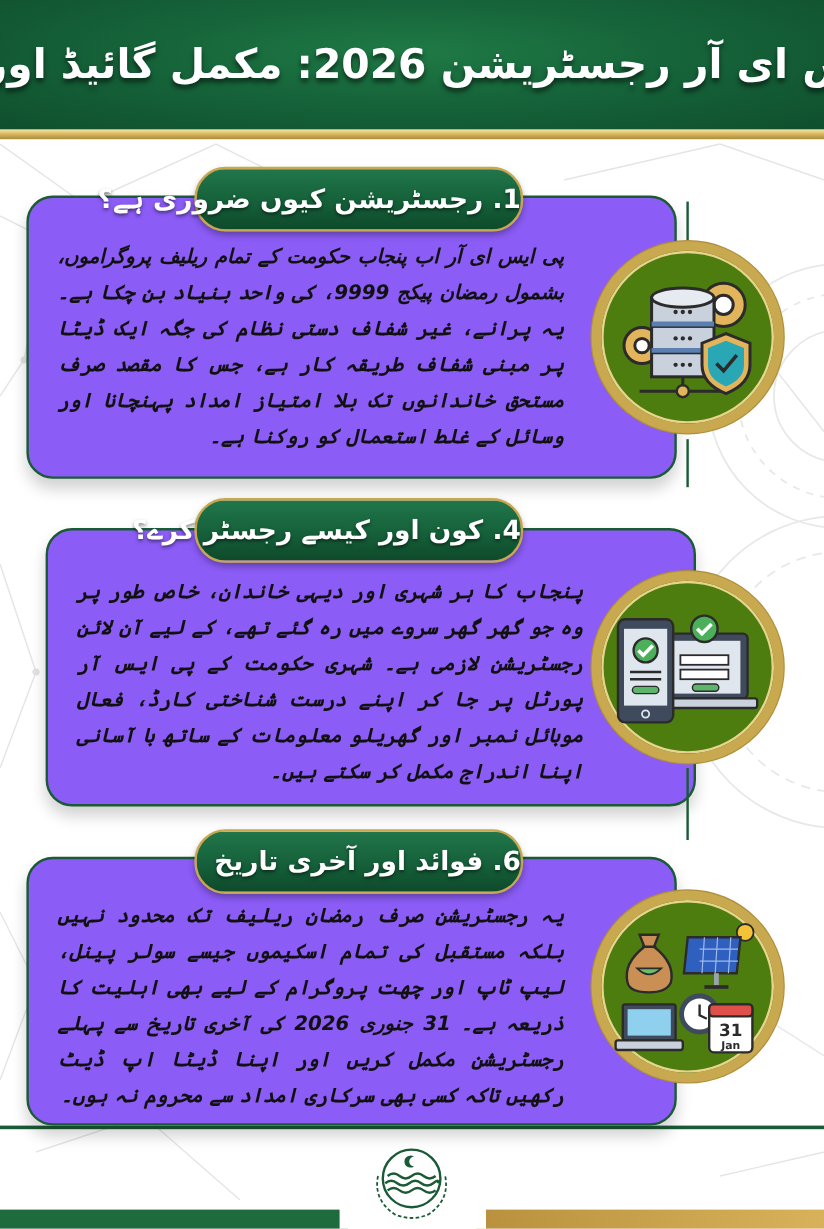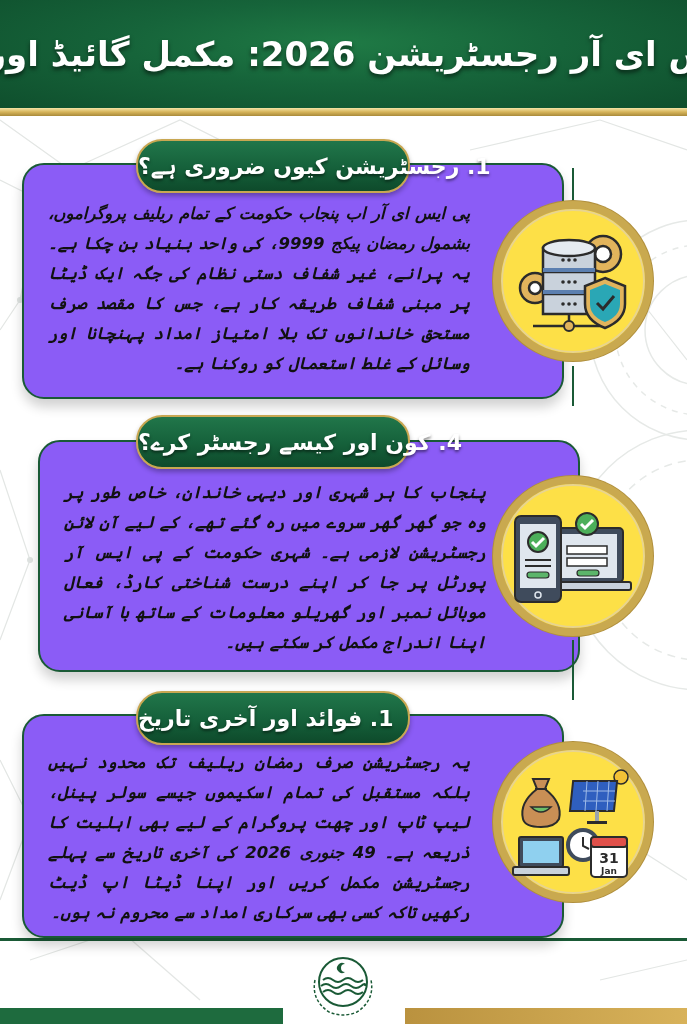--- a/index.html
+++ b/index.html
@@ -34,34 +34,34 @@
     background: #8b5cf6; z-index: 3;
     box-shadow: 0 8px 12px rgba(0,0,0,0.18);
     font-style: italic;
   }
   .card-body {
     position: absolute; left: 24px; right: 92px; top: 34px;
     direction: rtl; text-align: justify; text-align-last: right;
     color: #111; font-size: 16.5px; line-height: 30px; font-weight: bold;
   }
   .pill {
-    position: absolute; left: 136px; width: 270px; height: 50px;
+    position: absolute; left: 162px; width: 270px; height: 50px;
     border-radius: 26px;
     background: linear-gradient(to bottom, #21764a 0%, #15603a 55%, #0e4a2b 100%);
     border: 2px solid #c8a752;
     box-shadow: 0 3px 5px rgba(0,0,0,0.3);
-    z-index: 5; display: flex; align-items: center; justify-content: flex-start;
+    z-index: 5; display: flex; align-items: center; justify-content: flex-end;
   }
   .pill-text {
     direction: rtl; color: #ffffff; font-size: 22px; font-weight: bold;
     text-shadow: 0 2px 3px rgba(0,0,0,0.5); white-space: nowrap;
   }
   .icon-circle {
     position: absolute; left: 493px; width: 160px; height: 160px; border-radius: 50%;
-    background: #fde047; z-index: 6;
+    background: #4d7c0f; z-index: 6;
     border: 8px solid #c9a94f;
     box-shadow: inset 0 0 0 2px #e8d48f, 0 0 0 1px #b08f3c;
     box-sizing: border-box;
     display: flex; align-items: center; justify-content: center;
   }
   .connector { position: absolute; left: 572px; width: 2px; background: #1a5a36; z-index: 4; }
 
   
   .footer-line { position: absolute; left: 0; top: 938px; width: 687px; height: 3px; background: #1a5a36; z-index: 2; }
   .footer-green { position: absolute; left: 0; top: 1008px; width: 290px; height: 16px; background: #1e6b3e; z-index: 2; }
@@ -183,24 +183,24 @@
     <path d="M21 36 L25 40 L33 32" fill="none" stroke="#fff" stroke-width="3"></path>
     <line x1="14" y1="54" x2="40" y2="54" stroke="#2b2b2b" stroke-width="2"></line>
     <line x1="14" y1="60" x2="40" y2="60" stroke="#2b2b2b" stroke-width="2"></line>
     <rect x="16" y="66" width="22" height="6" rx="3" fill="#5cb56b" stroke="#2b2b2b" stroke-width="1.2"></rect>
     <circle cx="27" cy="89" r="3" fill="none" stroke="#dfe6ee" stroke-width="1.5"></circle>
   </svg>
 </div>
 <div class="connector" style="top:640px; height:60px;"></div>
 
 <div class="pill" style="top:691px;">
-  <span class="pill-text">1. فوائد اور آخری تاریخ</span>
+  <span class="pill-text">6. فوائد اور آخری تاریخ</span>
 </div>
 <div class="card" style="top:714px; height:220px;">
-  <div class="card-body" style="top:32px;">یہ رجسٹریشن صرف رمضان ریلیف تک محدود نہیں بلکہ مستقبل کی تمام اسکیموں جیسے سولر پینل، لیپ ٹاپ اور چھت پروگرام کے لیے بھی اہلیت کا ذریعہ ہے۔ 49 جنوری 2026 کی آخری تاریخ سے پہلے رجسٹریشن مکمل کریں اور اپنا ڈیٹا اپ ڈیٹ رکھیں تاکہ کسی بھی سرکاری امداد سے محروم نہ ہوں۔</div>
+  <div class="card-body" style="top:32px;">یہ رجسٹریشن صرف رمضان ریلیف تک محدود نہیں بلکہ مستقبل کی تمام اسکیموں جیسے سولر پینل، لیپ ٹاپ اور چھت پروگرام کے لیے بھی اہلیت کا ذریعہ ہے۔ 31 جنوری 2026 کی آخری تاریخ سے پہلے رجسٹریشن مکمل کریں اور اپنا ڈیٹا اپ ڈیٹ رکھیں تاکہ کسی بھی سرکاری امداد سے محروم نہ ہوں۔</div>
 </div>
 <div class="icon-circle" style="top:742px;">
   <svg width="124" height="118" viewBox="0 0 124 118">
 
     <g>
       <path d="M14 24 Q8 60 18 52 Q14 10 22 22 Z" fill="none"></path>
       <path d="M22 16 L38 16 L34 26 Q52 40 48 56 Q44 64 30 64 Q14 64 12 56 Q8 40 26 26 Z" fill="#c98f55" stroke="#2b2b2b" stroke-width="2"></path>
       <line x1="24" y1="26" x2="36" y2="26" stroke="#2b2b2b" stroke-width="2"></line>
       <path d="M20 44 Q30 54 40 44 Z" fill="#6cbf6a" stroke="#2b2b2b" stroke-width="1.5"></path>
     </g>

